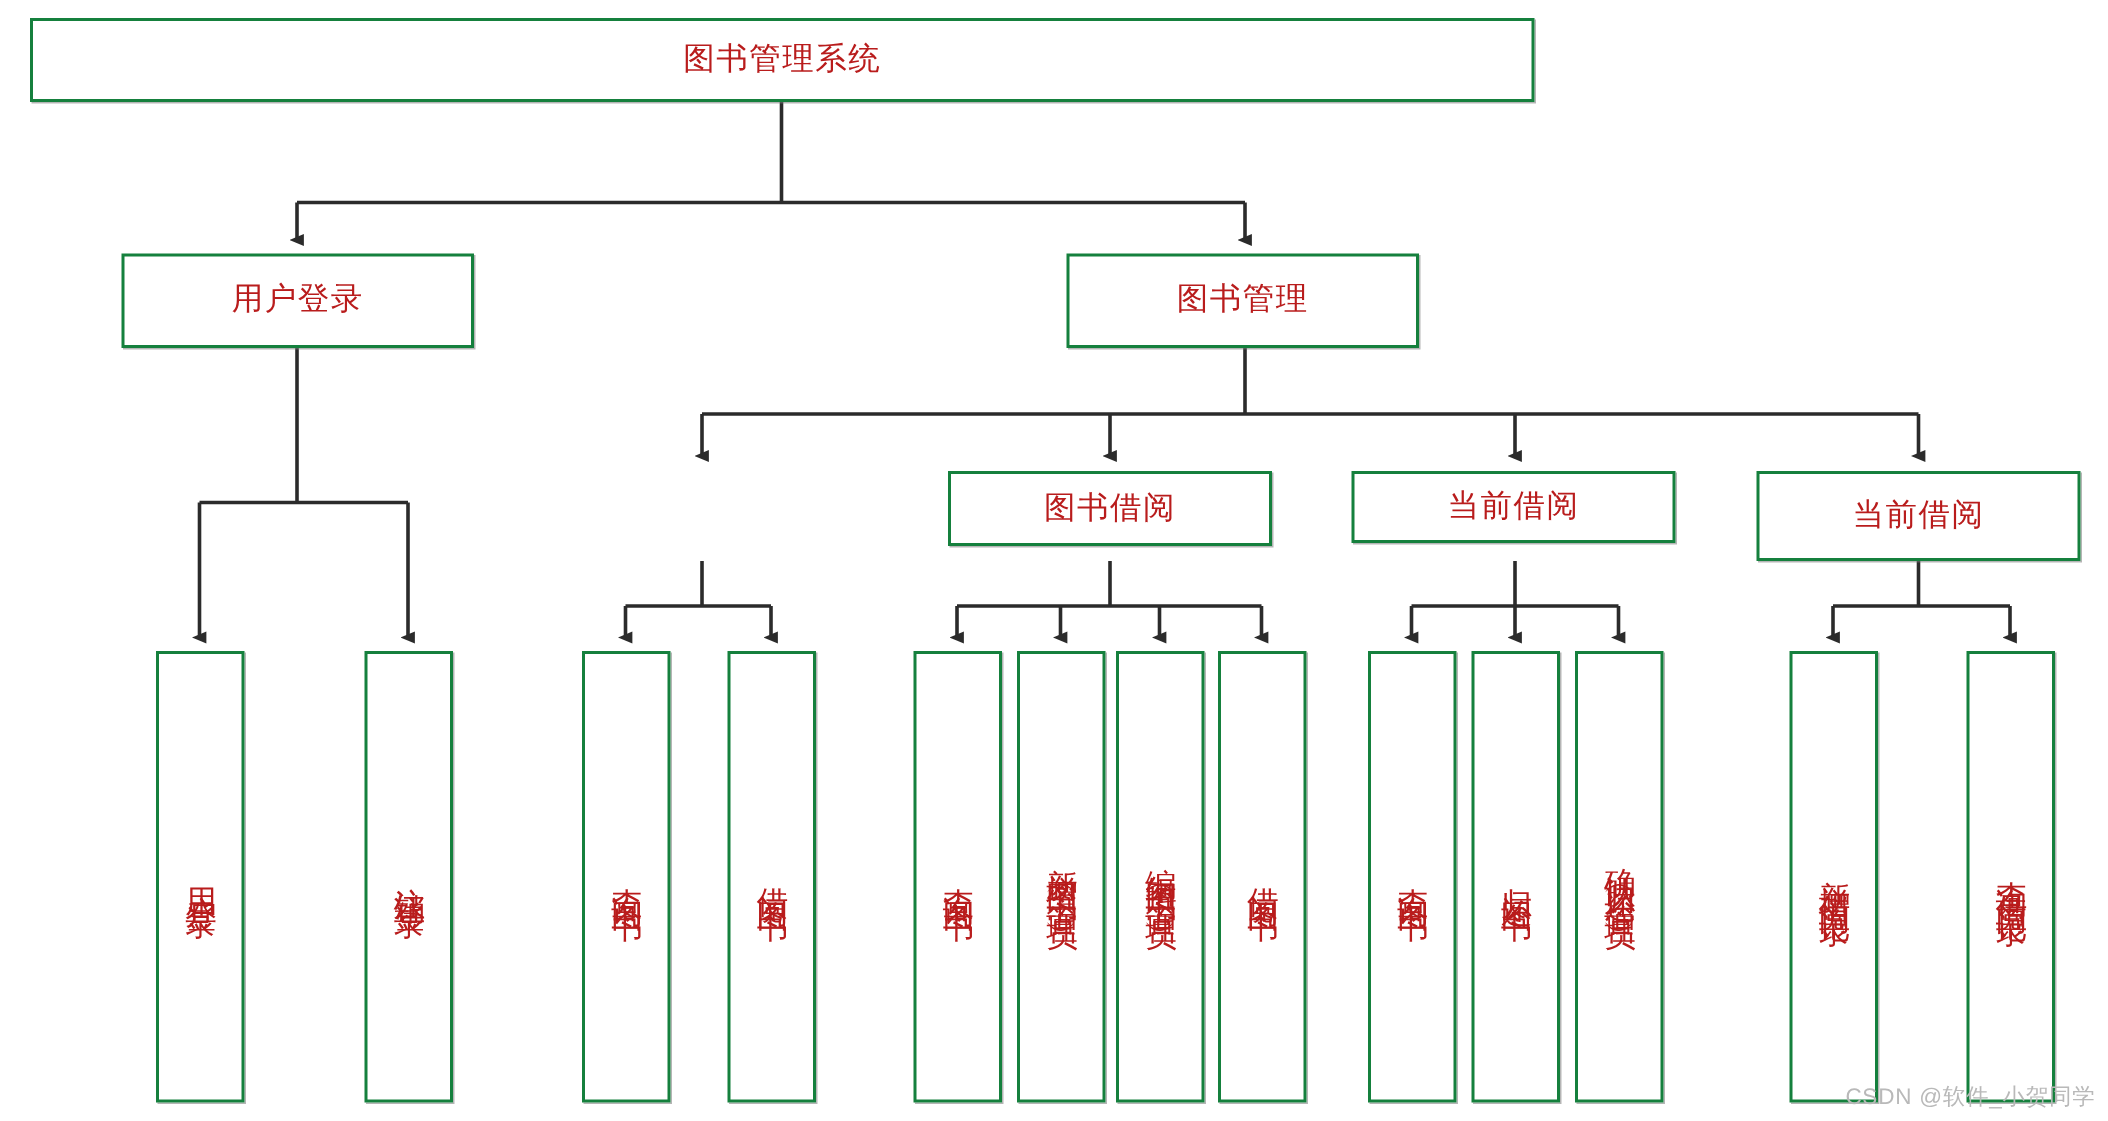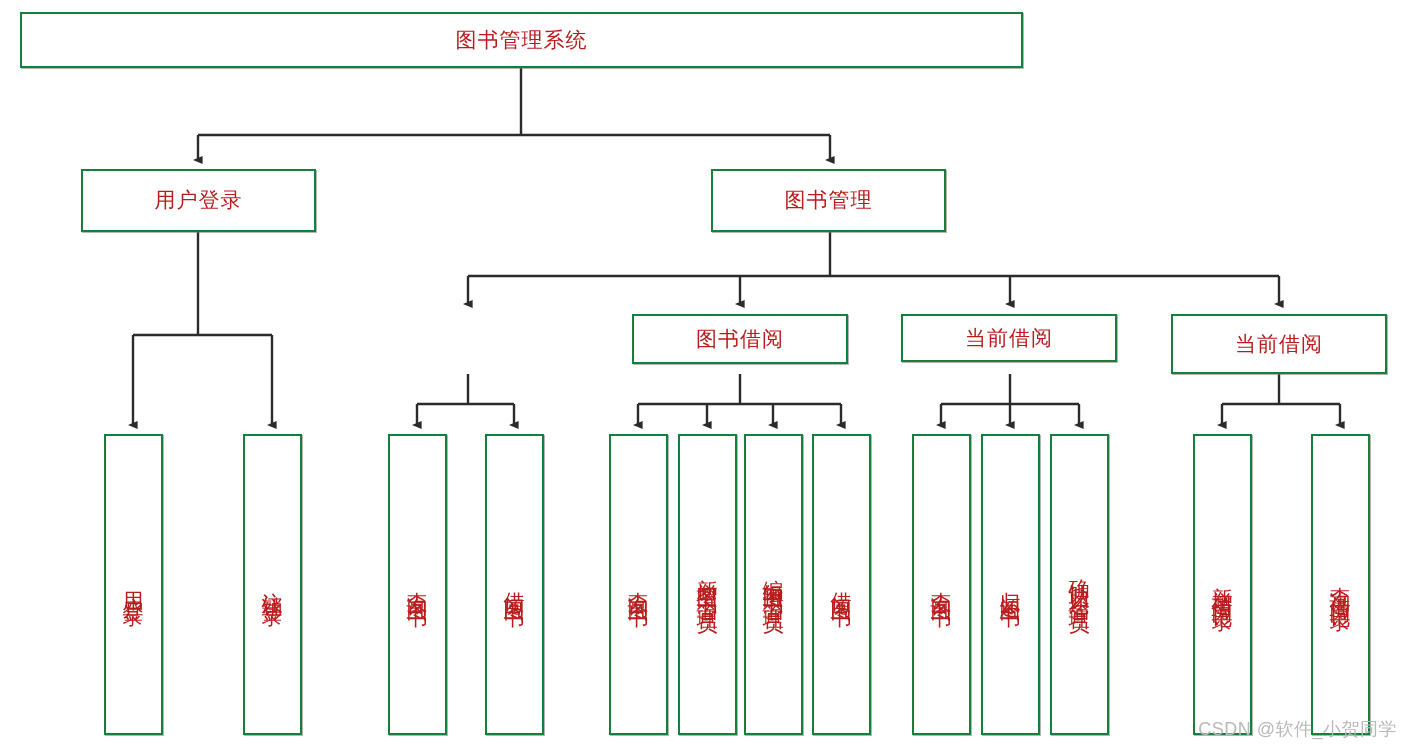--- a/index.html
+++ b/index.html
@@ -53,21 +53,21 @@
     text-orientation: upright;
     font-size: 21px;
     letter-spacing: 5px;
     line-height: 1;
     max-height: 276px;
   }
   #watermark {
     position: absolute;
     right: 8px;
     bottom: 6px;
-    font-size: 18px;
+    font-size: 15px;
     color: #b9b9b9;
     letter-spacing: 0.5px;
     white-space: nowrap;
     user-select: none;
   }
 </style>
 </head>
 <body>
 
 <div id="canvas">

